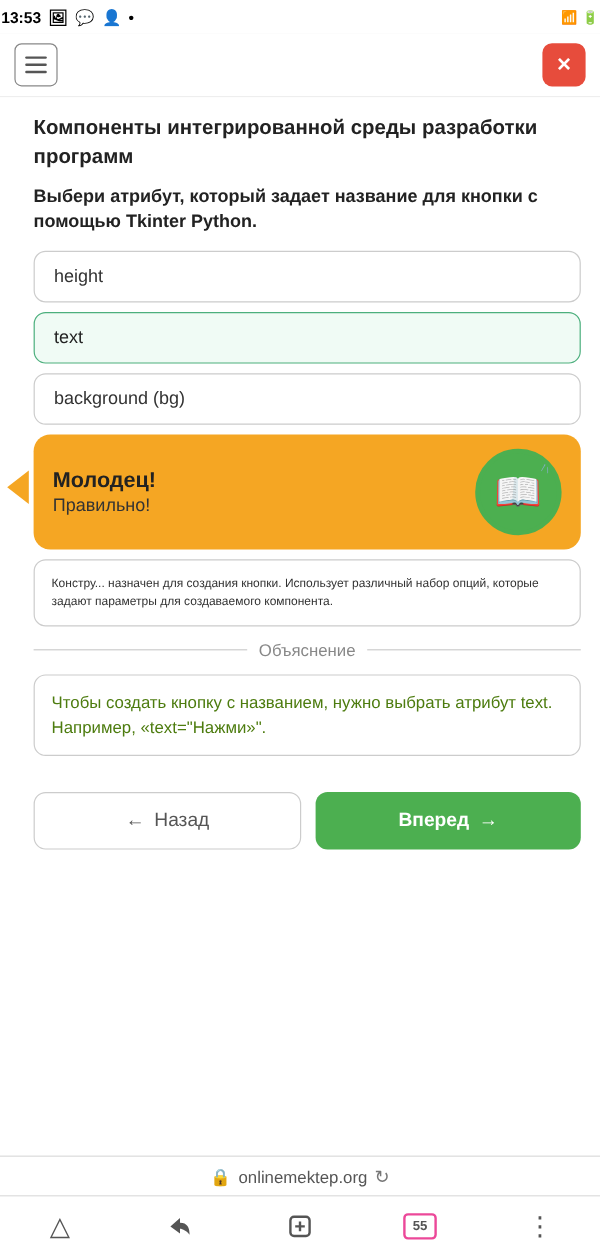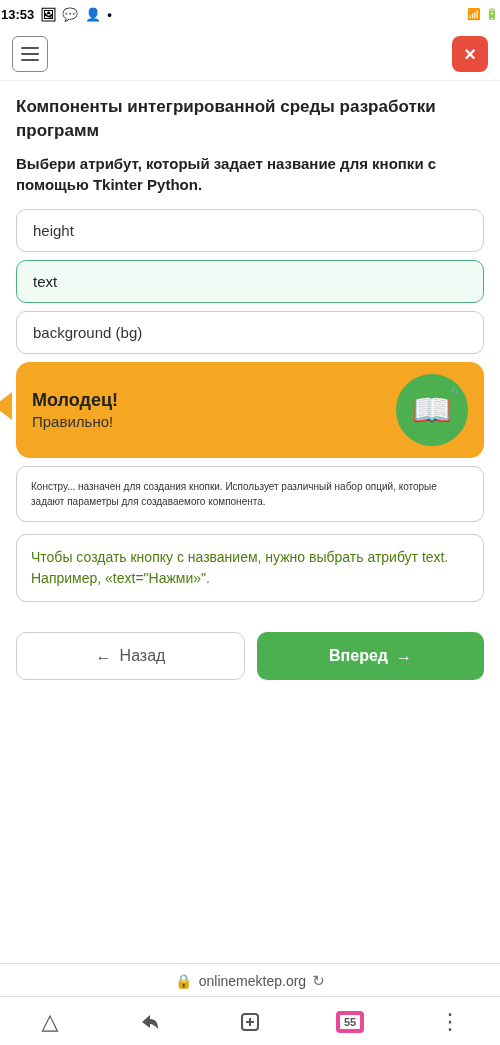--- a/index.html
+++ b/index.html
@@ -55,21 +55,21 @@
       border-radius: 8px;
       display: flex; align-items: center; justify-content: center;
       color: white; font-size: 20px; font-weight: bold;
       cursor: pointer;
     }
 
     
     .main-content {
       background: white;
       flex: 1;
-      padding: 0 0 12px 0;
+      padding: 0 0 12px 12px;
       overflow: hidden;
     }
 
     .page-title {
       font-size: 17px;
       font-weight: 600;
       color: #222;
       padding: 14px 16px 10px;
       line-height: 1.4;
     }
@@ -250,21 +250,21 @@
       padding: 10px 0 8px;
     }
     .nav-icon {
       font-size: 22px;
       color: #555;
       cursor: pointer;
       display: flex; align-items: center; justify-content: center;
       width: 40px; height: 30px;
     }
     .nav-icon-tabs {
-      border: 4px solid #ec4899;
+      border: 2px solid #ec4899;
       border-radius: 4px;
       font-size: 11px;
       font-weight: 700;
       width: 28px; height: 22px;
       display: flex; align-items: center; justify-content: center;
       color: #555;
     }
 
     .option-font {
       background: white;
@@ -334,20 +334,25 @@
 
         <span style="position:absolute; top:-4px; right:-4px; font-size:18px;">🔭</span>
       </div>
     </div>
   </div>
 
   <div class="description-box">
     <span>Констру... назначен для создания кнопки. Использует различный набор опций, которые задают параметры для создаваемого компонента.</span>
   </div>
 
+  <div class="divider-label">
+    <div class="divider-line"></div>
+    <span class="divider-text">Объяснение</span>
+    <div class="divider-line"></div>
+  </div>
 
   <div class="explanation-box">
     <span>Чтобы создать кнопку с названием, нужно выбрать атрибут text. Например, «text="Нажми»".</span>
   </div>
 
   <div class="nav-buttons">
     <button class="btn-back">
       <span>←</span>
       <span>Назад</span>
     </button>

